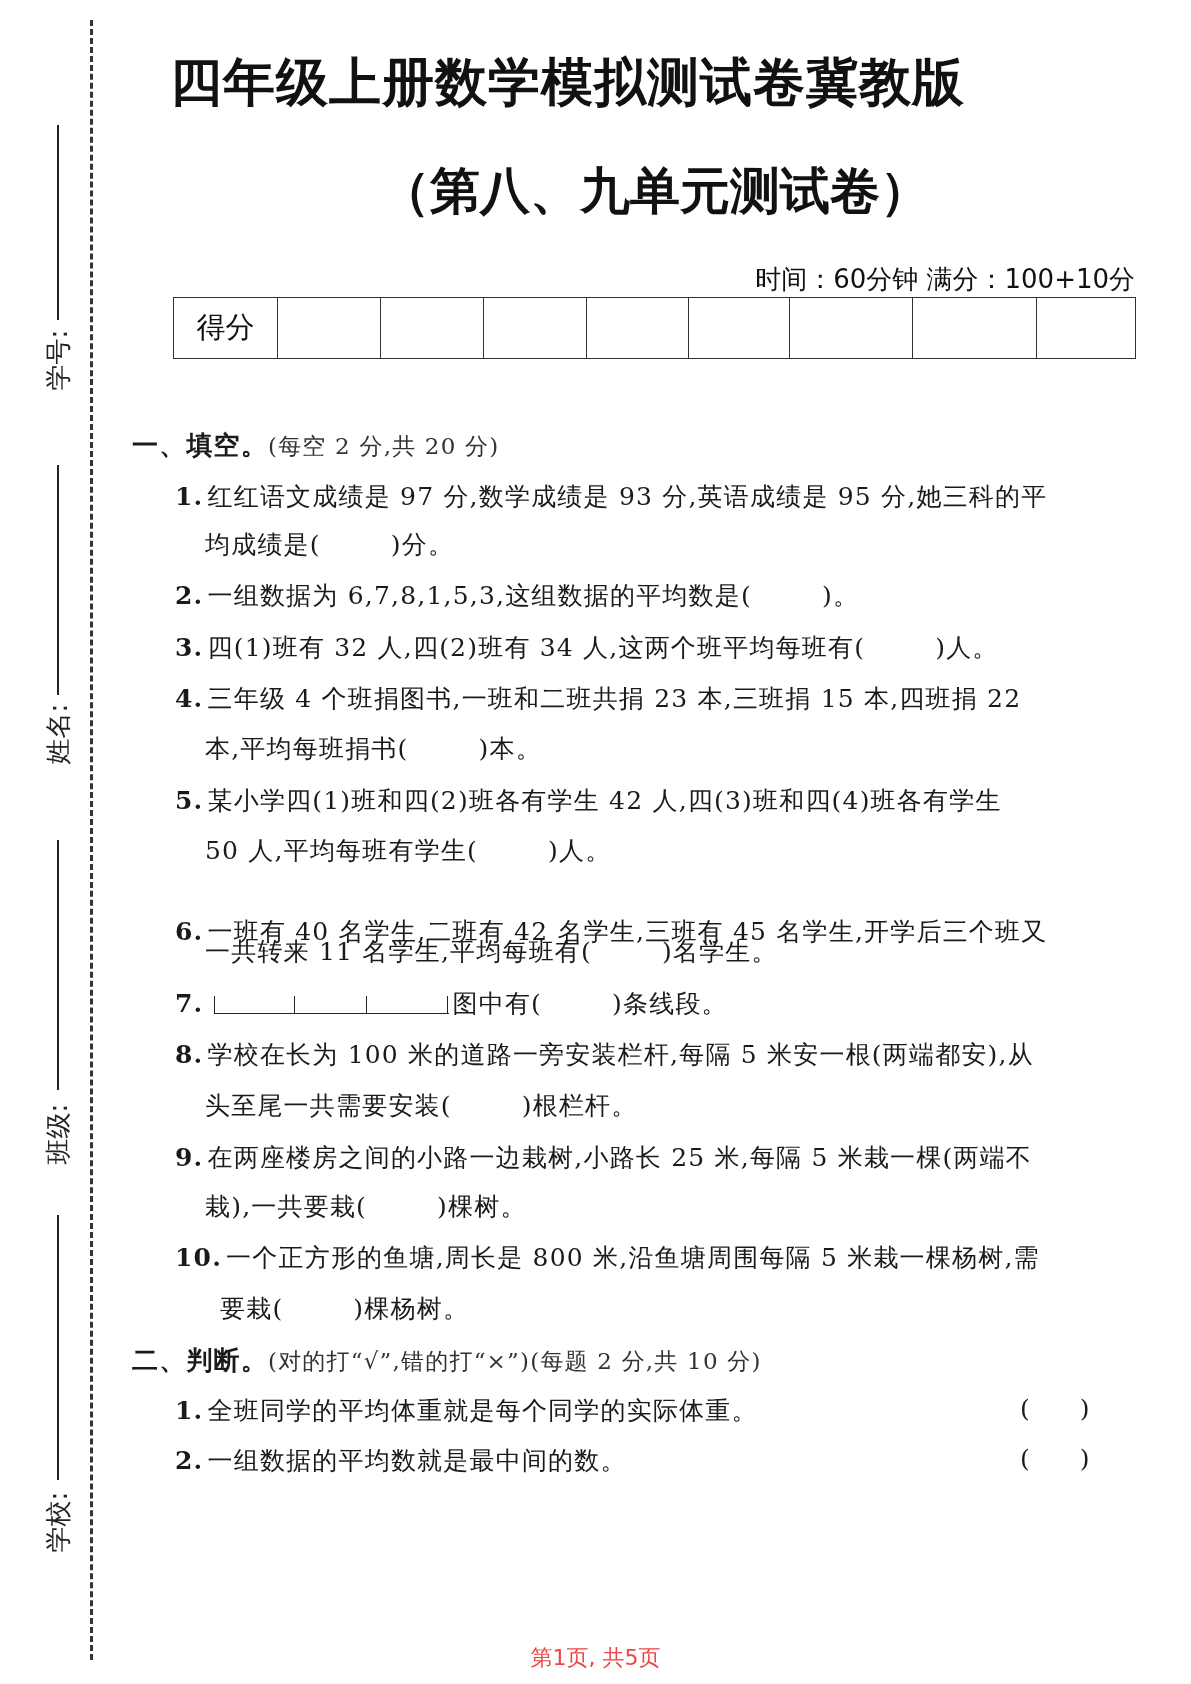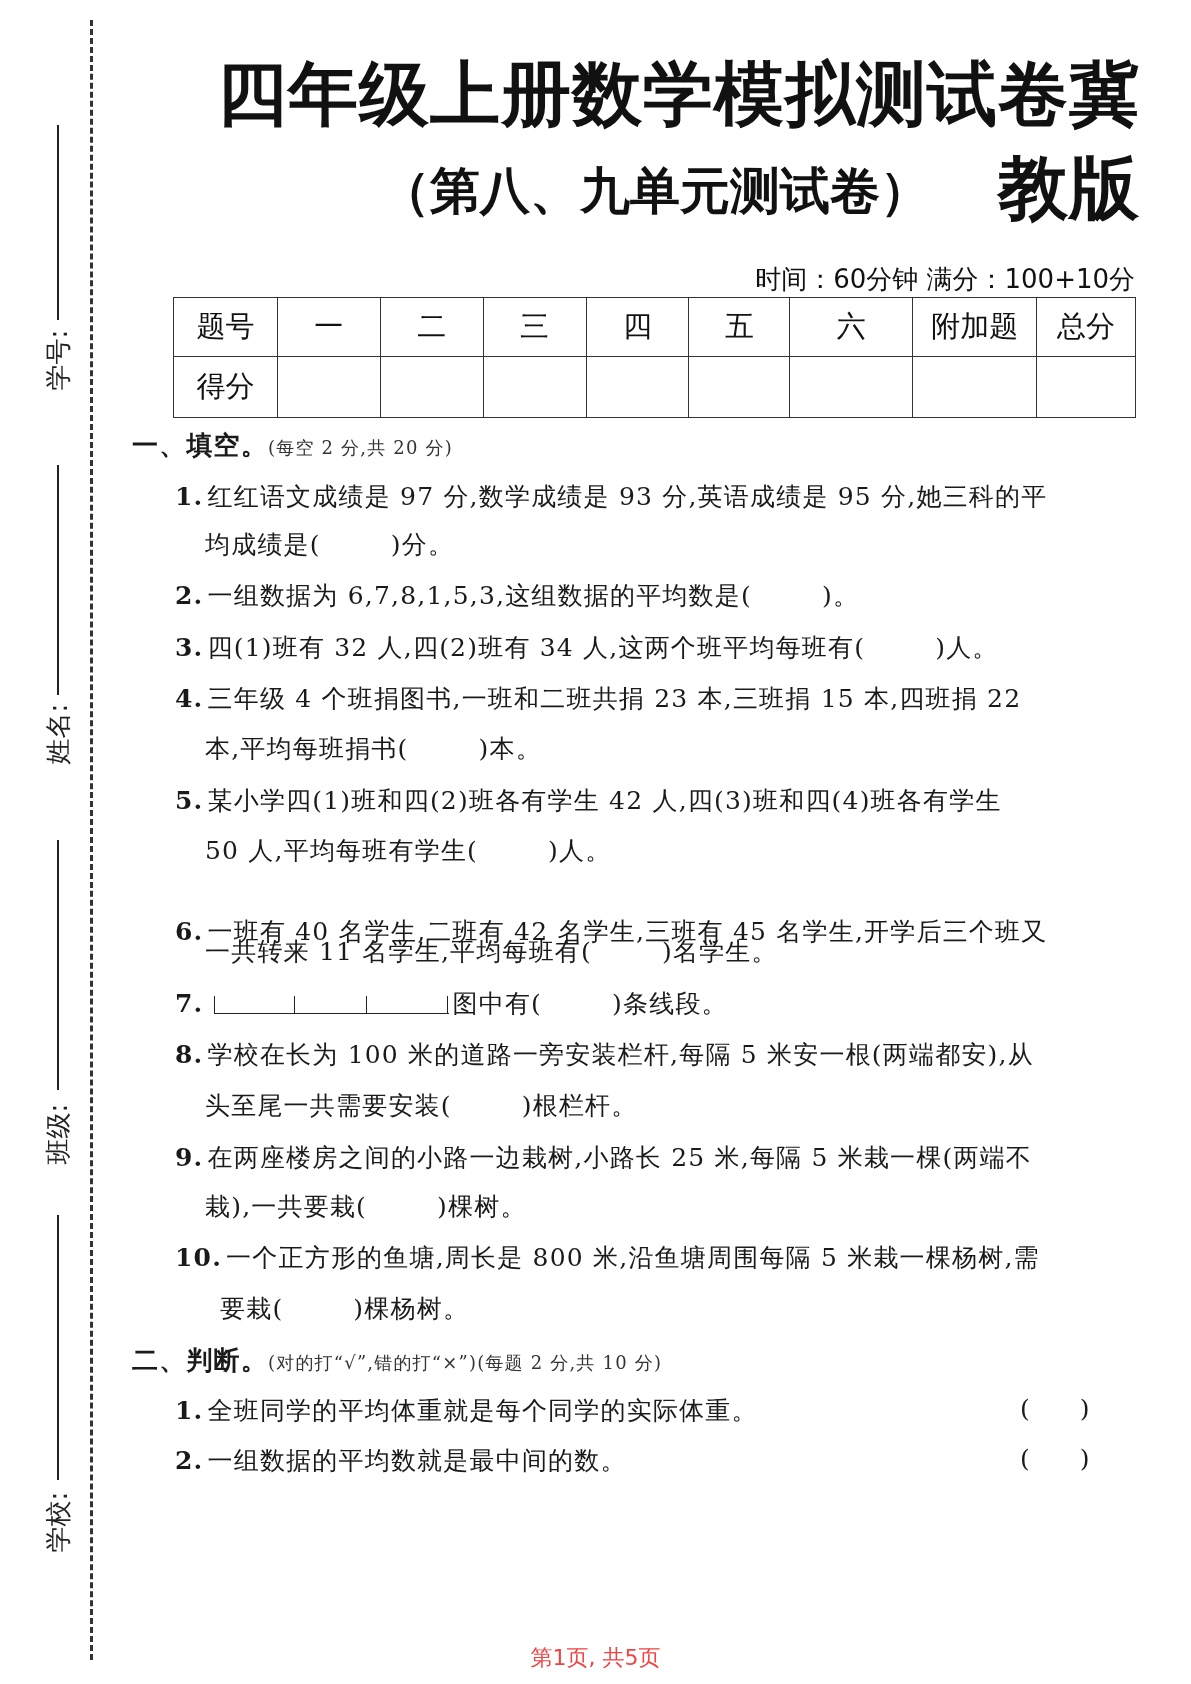--- a/index.html
+++ b/index.html
@@ -7,34 +7,34 @@
   .sans { font-family: "DejaVu Sans", "Liberation Sans", sans-serif; }
   .serif { font-family: "DejaVu Serif", "Liberation Serif", serif; }
 
   
   .dash-line { position: absolute; left: 90px; top: 20px; width: 0; height: 1640px; border-left: 3px dashed #333; }
   .field-line { position: absolute; left: 57px; width: 0; border-left: 2px solid #222; }
   .side-label { position: absolute; left: 28px; width: 60px; height: 60px; display: flex; align-items: center; justify-content: center;
     transform: rotate(-90deg); font-size: 26px; white-space: nowrap; color: #222; }
 
   
-  .title { position: absolute; left: 170px; top: 48px; width: 970px; text-align: right; font-size: 70px; font-weight: bold; letter-spacing: 1px; color: #111; }
+  .title { position: absolute; left: 170px; top: 48px; width: 970px; text-align: left; font-size: 52px; font-weight: bold; letter-spacing: 1px; color: #111; }
   .subtitle { position: absolute; left: 170px; top: 158px; width: 970px; text-align: center; font-size: 50px; font-weight: bold; color: #111; }
   .meta { position: absolute; right: 56px; top: 262px; font-size: 26px; color: #111; }
 
   
   table.score { position: absolute; left: 173px; top: 297px; width: 963px; border-collapse: collapse; }
   table.score td { border: 1.5px solid #333; text-align: center; font-size: 29px; padding: 0; color: #111; }
   table.score tr.r1 td { height: 58px; }
   table.score tr.r2 td { height: 60px; }
 
   
   .line { position: absolute; white-space: nowrap; font-size: 25px; color: #1a1a1a; letter-spacing: 1.2px; }
   .sec { left: 132px; font-weight: bold; font-size: 26px; }
-  .sec .note { font-weight: normal; font-size: 18px; color: #333; }
+  .sec .note { font-weight: normal; font-size: 23px; color: #333; }
   .q { left: 175px; }
   .qc { left: 205px; }
   .qc10 { left: 220px; }
   .num { font-weight: bold; font-family: "DejaVu Serif", "Liberation Serif", serif; margin-right: 4px; }
   .blank { display: inline-block; width: 70px; }
   .judge-paren { position: absolute; left: 1020px; font-size: 25px; }
   .judge-paren .gap { display: inline-block; width: 50px; }
 
   
   .seg { display: inline-block; position: relative; width: 235px; height: 20px; vertical-align: middle; margin: 0 4px 0 6px; }
@@ -70,31 +70,20 @@
       <col style="width:103px">
       <col style="width:103px">
       <col style="width:103px">
     <col style="width:103px">
       <col style="width:101px">
       <col style="width:123px">
       <col style="width:124px">
       <col style="width:99px">
   </colgroup>
   <tbody>
-      <tr class="r1">
-    <td>题号</td>
-    <td>一</td>
-    <td>二</td>
-    <td>三</td>
-    <td>四</td>
-    <td>五</td>
-    <td>六</td>
-    <td>附加题</td>
-    <td>总分</td>
-  </tr>
   <tr class="r2">
     <td>得分</td>
     <td></td>
     <td></td>
     <td></td>
     <td></td>
     <td></td>
     <td></td>
     <td></td>
     <td></td>

